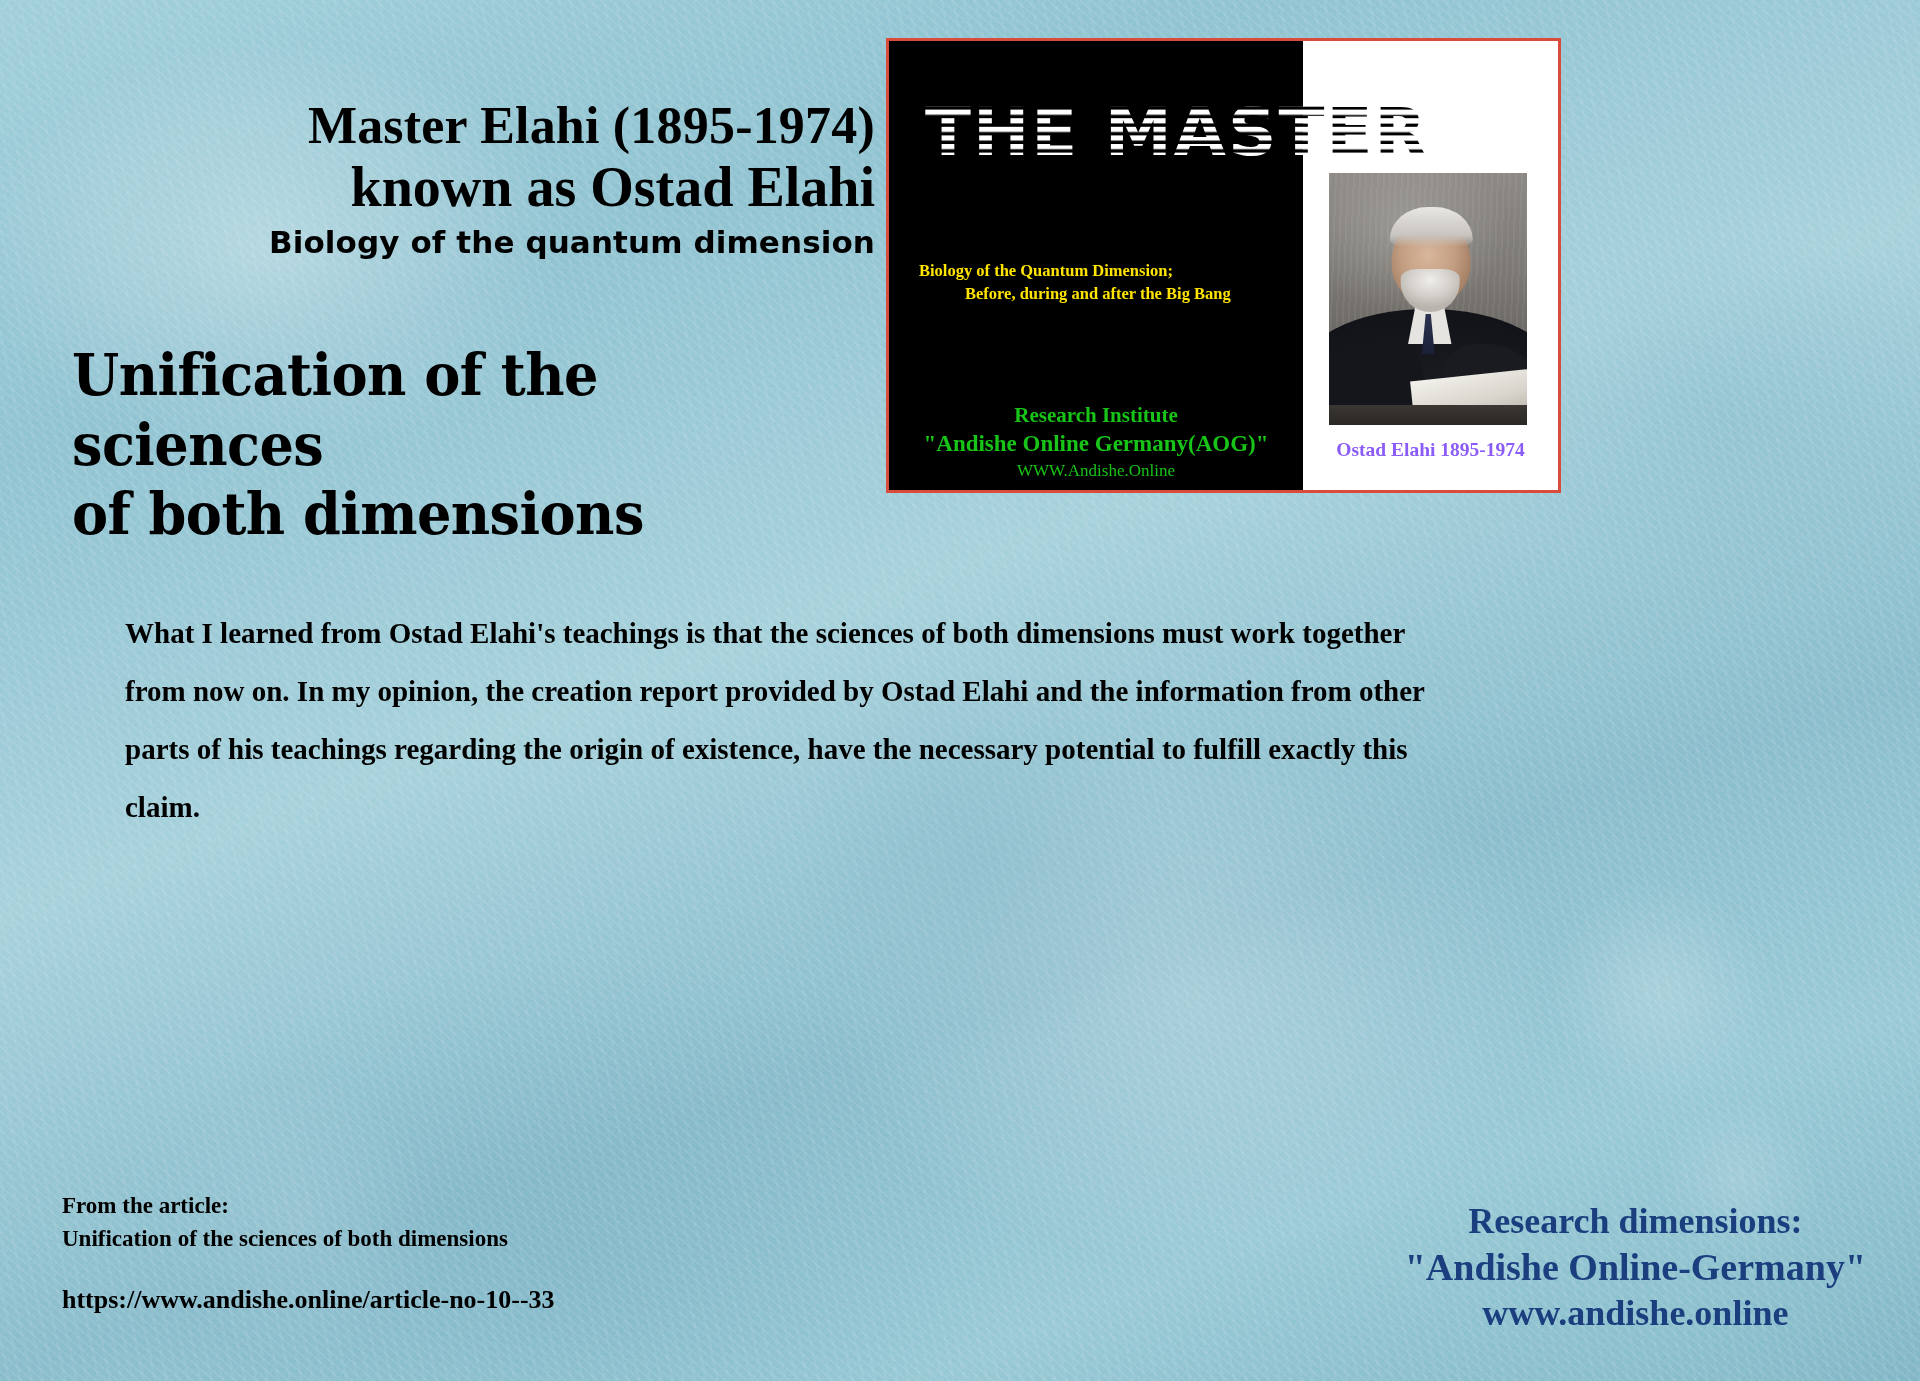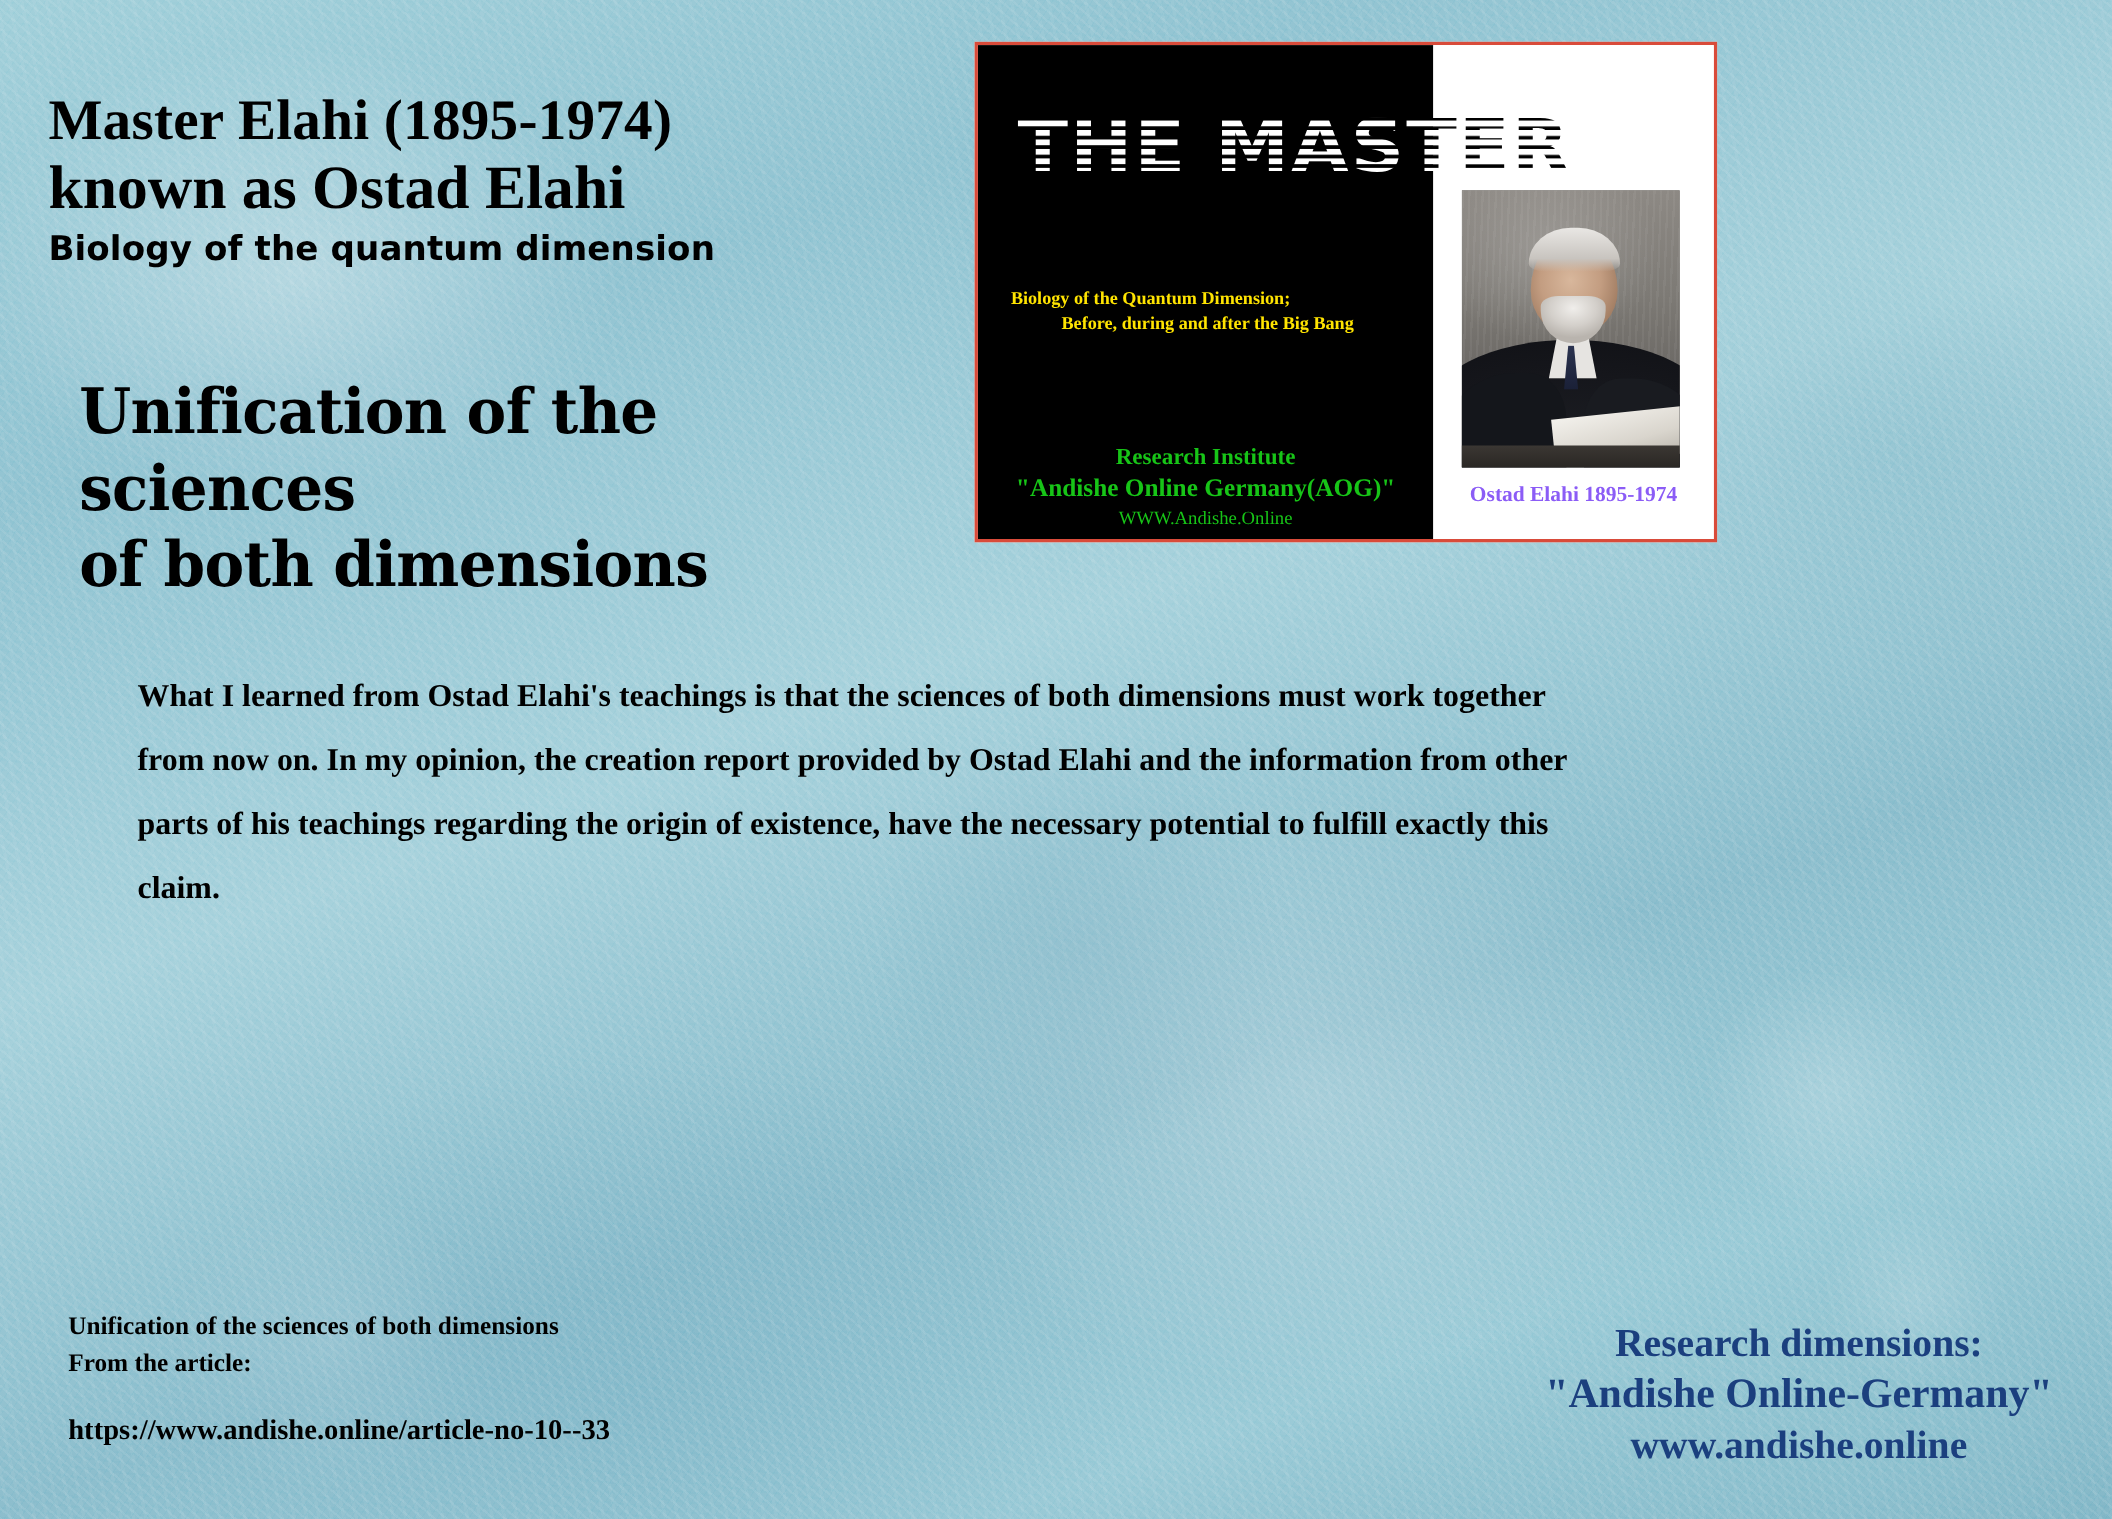--- a/index.html
+++ b/index.html
@@ -53,21 +53,21 @@
       radial-gradient(circle 160px at 1660px 990px, rgba(255,255,255,.18), rgba(255,255,255,0) 70%),
       radial-gradient(circle 120px at 1740px 1180px, rgba(255,255,255,.14), rgba(255,255,255,0) 70%),
       radial-gradient(circle 200px at 300px 1220px, rgba(255,255,255,.10), rgba(255,255,255,0) 72%),
       radial-gradient(circle 260px at 980px 860px, rgba(120,170,190,.22), rgba(255,255,255,0) 75%);
     pointer-events: none;
   }
 
   .layer { position: absolute; z-index: 3; }
 
   
-  #header-block { left: 0; top: 80px; width: 875px; text-align: left; padding-left: 44px; }
+  #header-block { left: 0; top: 96px; width: 875px; text-align: right; padding-left: 44px; }
   #title-line-1 {
     font-family: "Liberation Serif", serif;
     font-weight: bold;
     font-size: 52px;
     color: #000;
     letter-spacing: .2px;
     line-height: 1.16;
   }
   #title-line-2 {
     font-family: "Liberation Serif", serif;
@@ -368,22 +368,22 @@
           <div class="beard"></div>
           <div class="papers"></div>
           <div class="desk"></div>
         </div>
       </div>
       <div id="portrait-caption">Ostad Elahi 1895-1974</div>
     </div>
   </div>
 
   <div class="layer" id="credit-block">
+    <div class="line">From the article:</div>
     <div class="line">Unification of the sciences of both dimensions</div>
-    <div class="line">From the article:</div>
     <div id="credit-url">https://www.andishe.online/article-no-10--33</div>
   </div>
 
   <div class="layer" id="institute-block">
     <div class="l1">Research dimensions:</div>
     <div class="l2">"Andishe Online-Germany"</div>
     <div class="l3">www.andishe.online</div>
   </div>
 
 </div>

